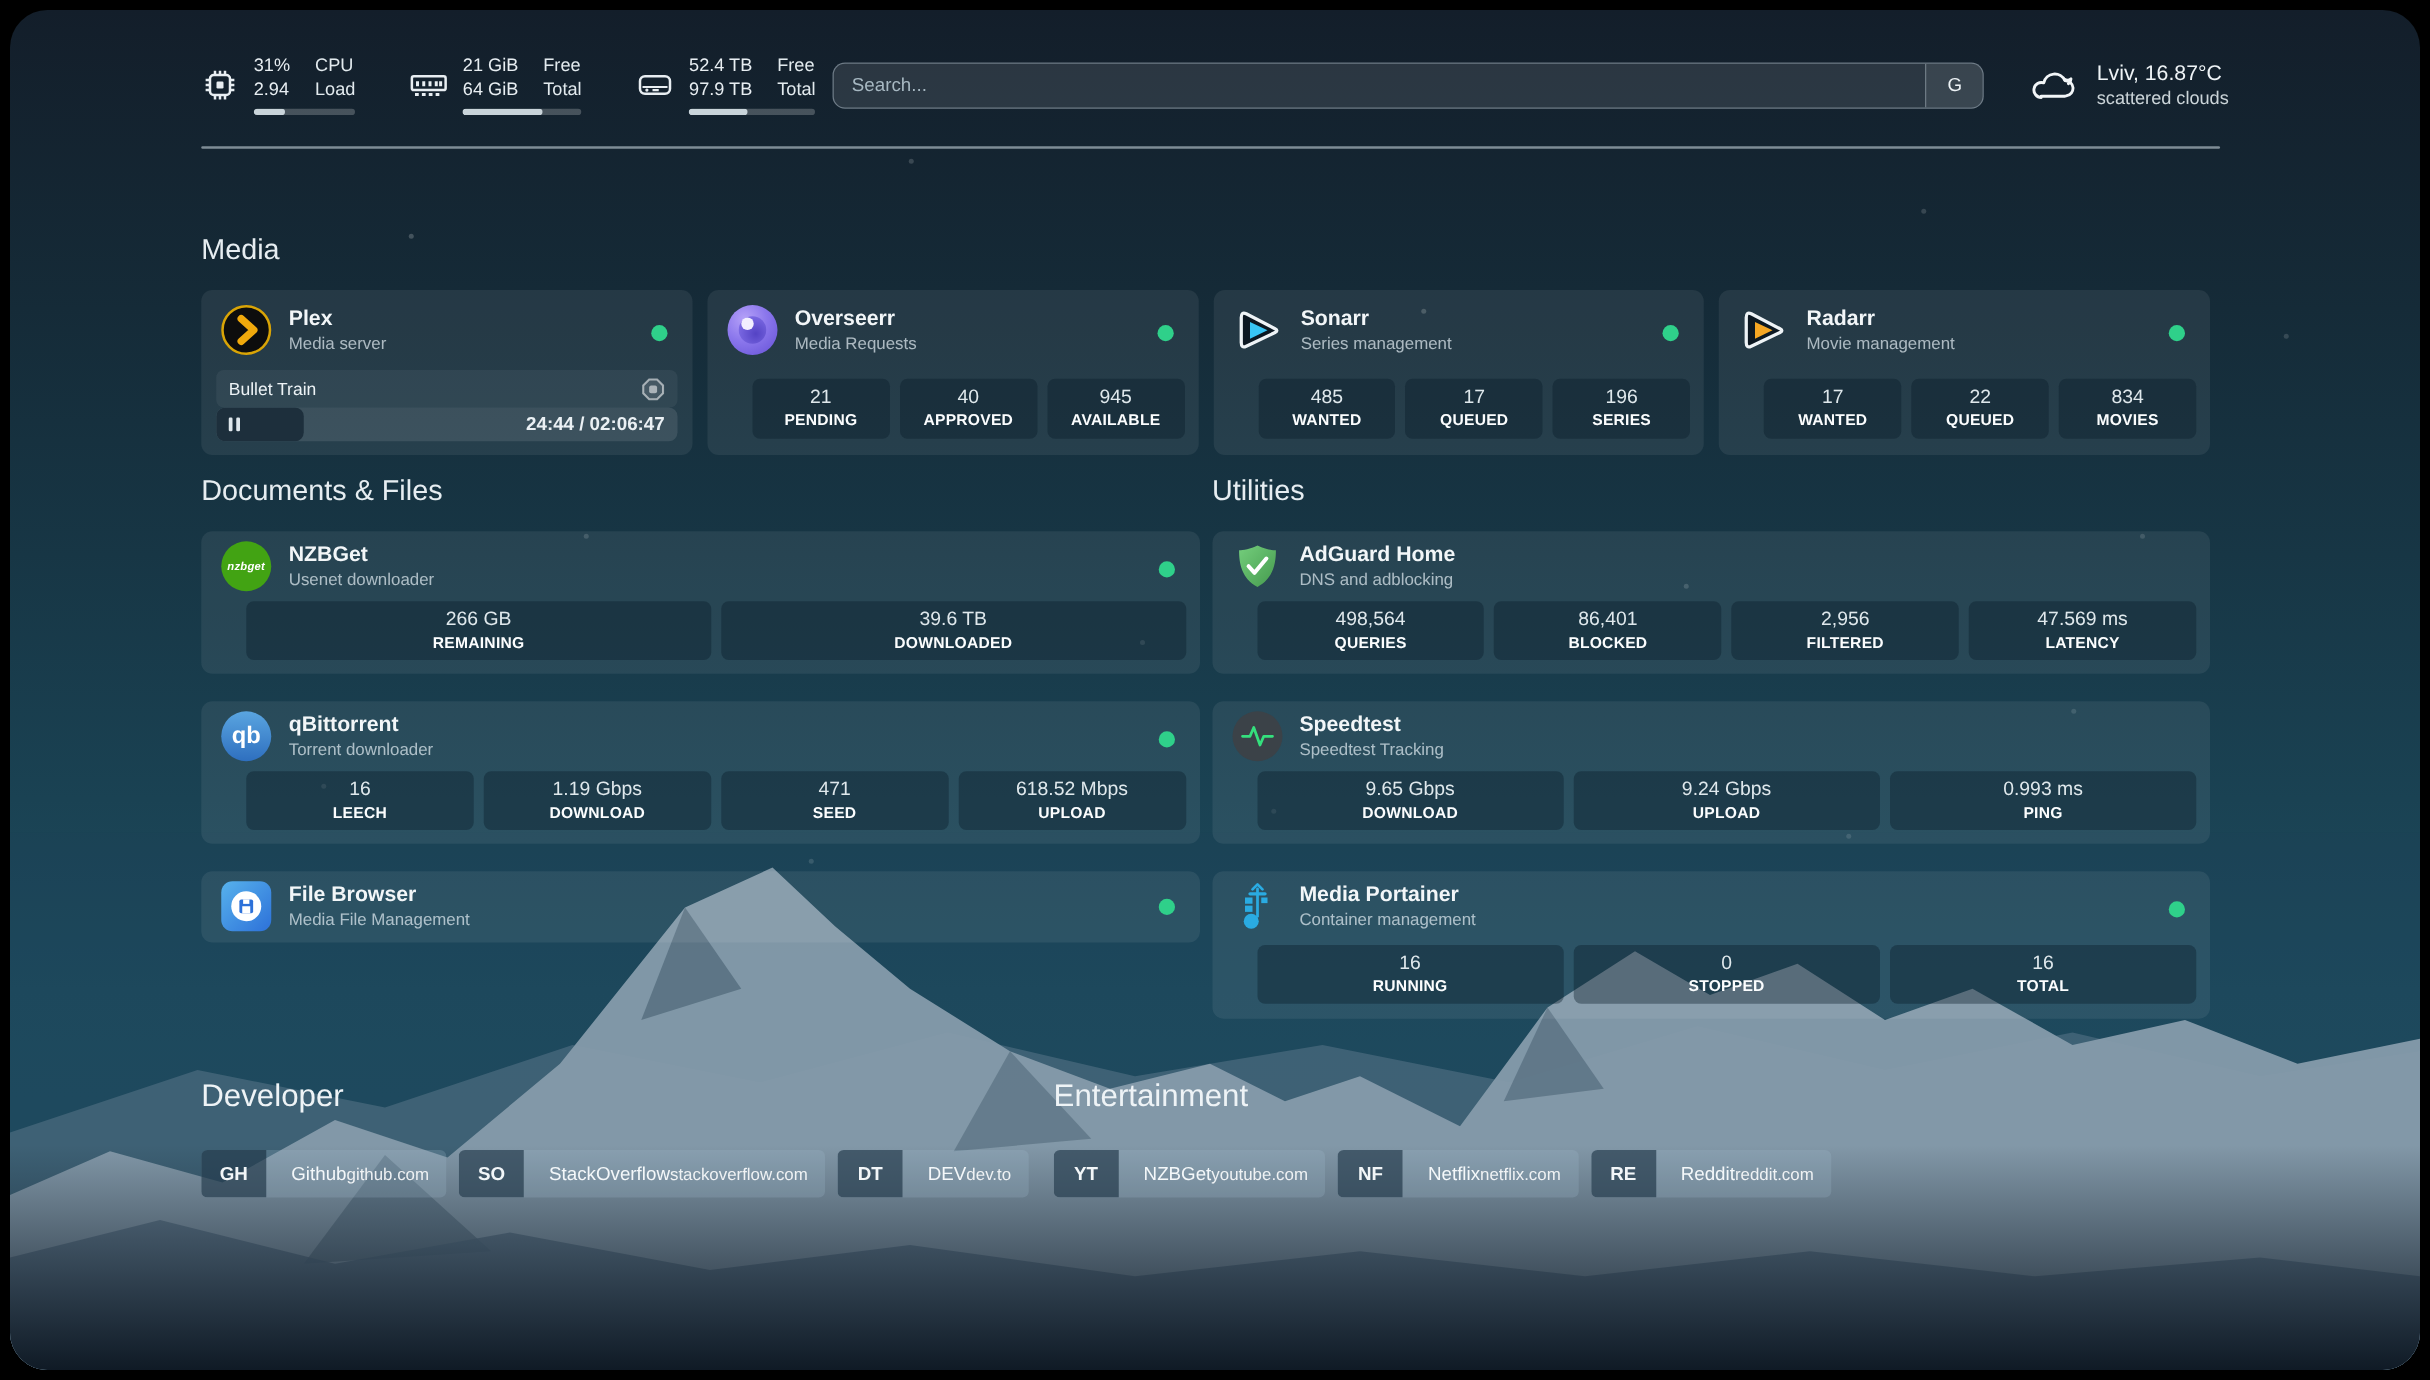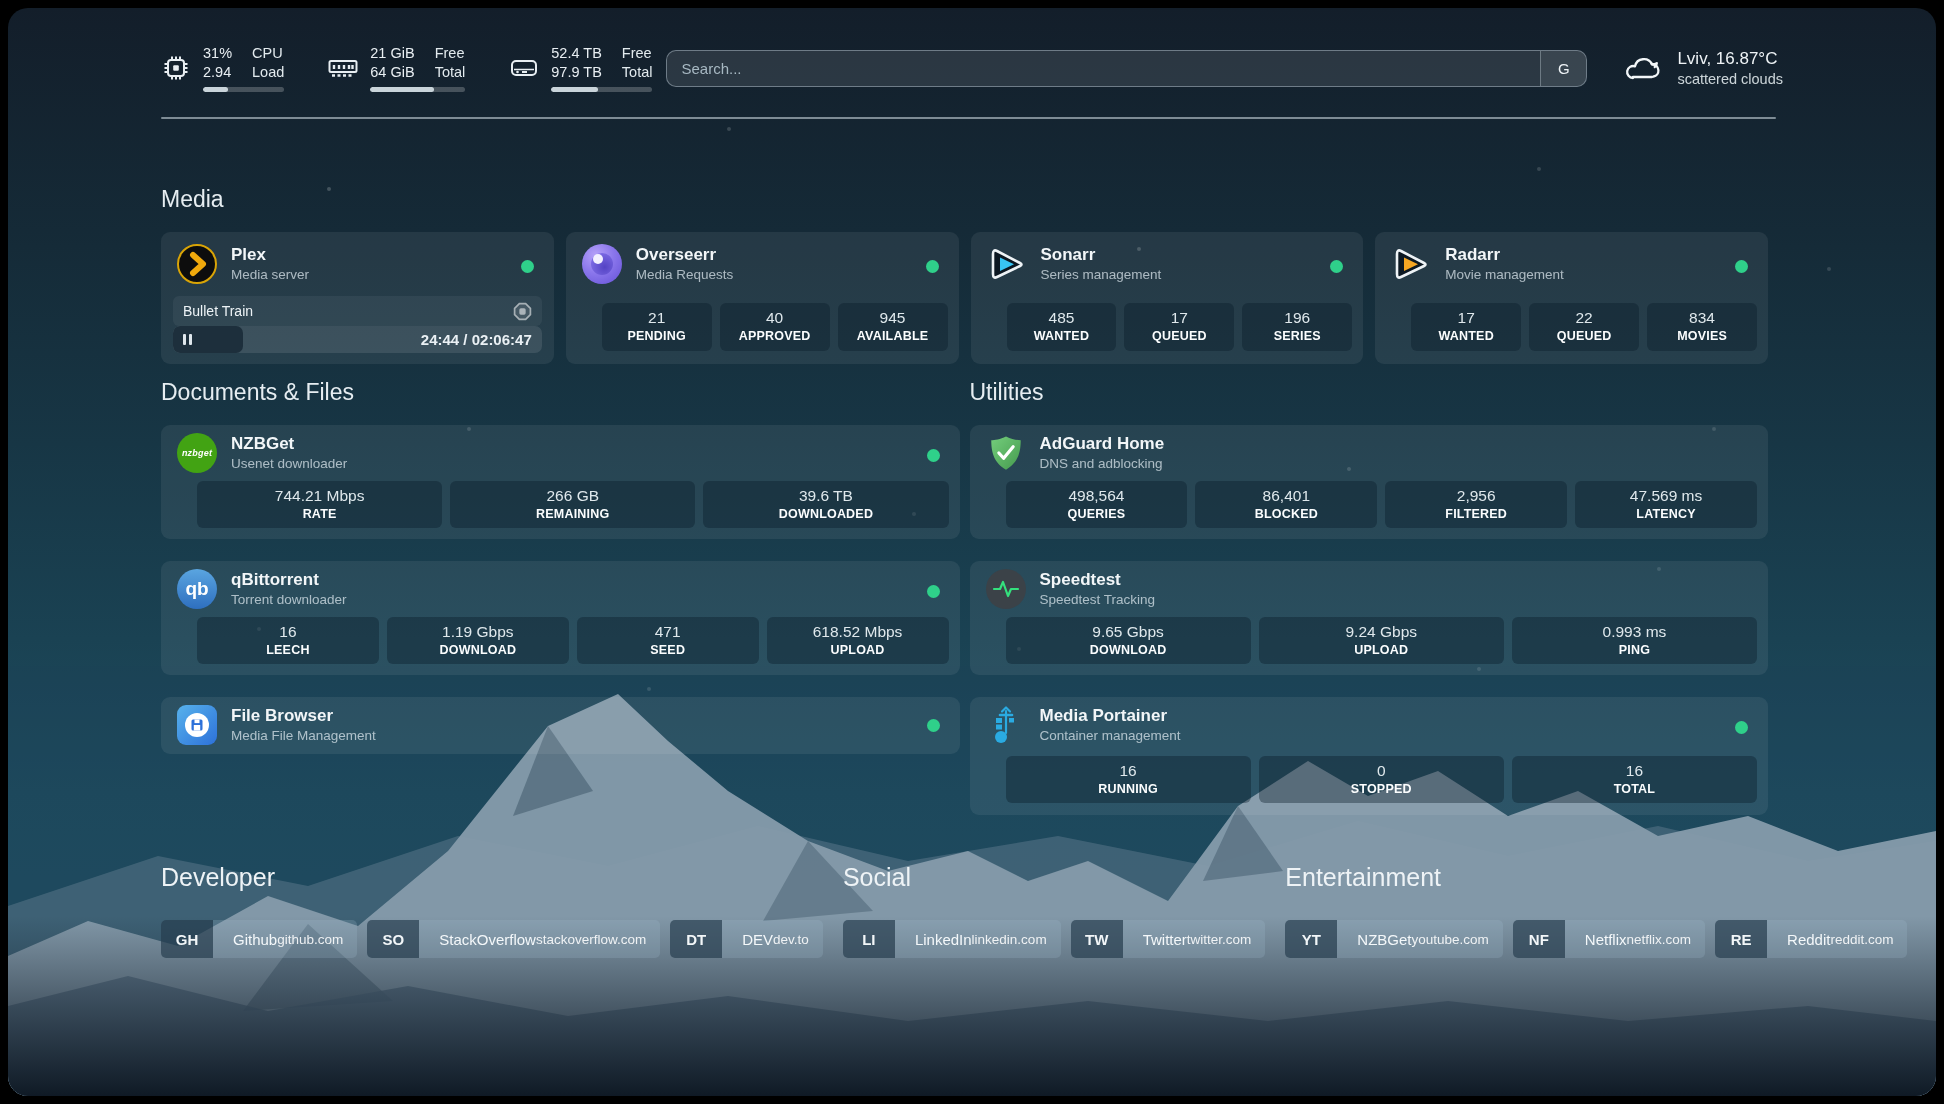--- a/index.html
+++ b/index.html
@@ -1,19 +1,19 @@
 <!DOCTYPE html>
 <html><head>
 <meta charset="utf-8">
 <style>
   * { margin:0; padding:0; box-sizing:border-box; }
   html,body { width:1944px; height:1104px; background:#000; font-family:"Liberation Sans","DejaVu Sans",sans-serif; overflow:hidden; }
   .window {
     position:absolute; left:8px; top:8px; width:1928px; height:1088px;
-    border-radius:20px; overflow:hidden;
+    border-radius:30px; overflow:hidden;
     background:linear-gradient(180deg,#131e2a 0%,#152b38 22%,#173645 40%,#1a4253 58%,#1e4b5e 72%,#1f4d60 80%);
   }
   .mountains { position:absolute; left:0; bottom:0; width:1928px; height:430px; }
   .specks { position:absolute; left:0; top:0; width:2px; height:2px; border-radius:50%;
     box-shadow: 320px 180px 0 1px rgba(255,255,255,.20), 720px 120px 0 1px rgba(255,255,255,.16),
       1130px 240px 0 1px rgba(255,255,255,.18), 1530px 160px 0 1px rgba(255,255,255,.15),
       460px 420px 0 1px rgba(255,255,255,.14), 905px 505px 0 1px rgba(255,255,255,.16),
       1340px 460px 0 1px rgba(255,255,255,.15), 1705px 420px 0 1px rgba(255,255,255,.13),
       250px 620px 0 1px rgba(255,255,255,.14), 640px 680px 0 1px rgba(255,255,255,.13),
       1010px 640px 0 1px rgba(255,255,255,.13), 1470px 660px 0 1px rgba(255,255,255,.12),
@@ -361,24 +361,20 @@
                 <span class="nzb-t">nzbget</span>
               </div>
             <div class="svc-text">
               <div class="svc-name">NZBGet</div>
               <div class="svc-desc">Usenet downloader</div>
             </div>
           </div>
           <span class="dot mid"></span>
           <div class="stats" style="height:47px;">
             <div class="stat">
-              <div class="stat-v">744.21 Mbps</div>
-              <div class="stat-l">RATE</div>
-            </div>
-            <div class="stat">
               <div class="stat-v">266 GB</div>
               <div class="stat-l">REMAINING</div>
             </div>
             <div class="stat">
               <div class="stat-v">39.6 TB</div>
               <div class="stat-l">DOWNLOADED</div>
             </div>
           </div>
         </div>
 
@@ -557,35 +553,20 @@
           <span class="bm-url">stackoverflow.com</span>
         </div>
         <div class="bm-row">
           <span class="bm-abbr">DT</span>
           <span class="bm-name">DEV</span>
           <span class="bm-url">dev.to</span>
         </div>
       </div>
     </div>
     <div>
-      <div class="bm-title">Social</div>
-      <div class="bm-rows">
-        <div class="bm-row">
-          <span class="bm-abbr">LI</span>
-          <span class="bm-name">LinkedIn</span>
-          <span class="bm-url">linkedin.com</span>
-        </div>
-        <div class="bm-row">
-          <span class="bm-abbr">TW</span>
-          <span class="bm-name">Twitter</span>
-          <span class="bm-url">twitter.com</span>
-        </div>
-      </div>
-    </div>
-    <div>
       <div class="bm-title">Entertainment</div>
       <div class="bm-rows">
         <div class="bm-row">
           <span class="bm-abbr">YT</span>
           <span class="bm-name">NZBGet</span>
           <span class="bm-url">youtube.com</span>
         </div>
         <div class="bm-row">
           <span class="bm-abbr">NF</span>
           <span class="bm-name">Netflix</span>

